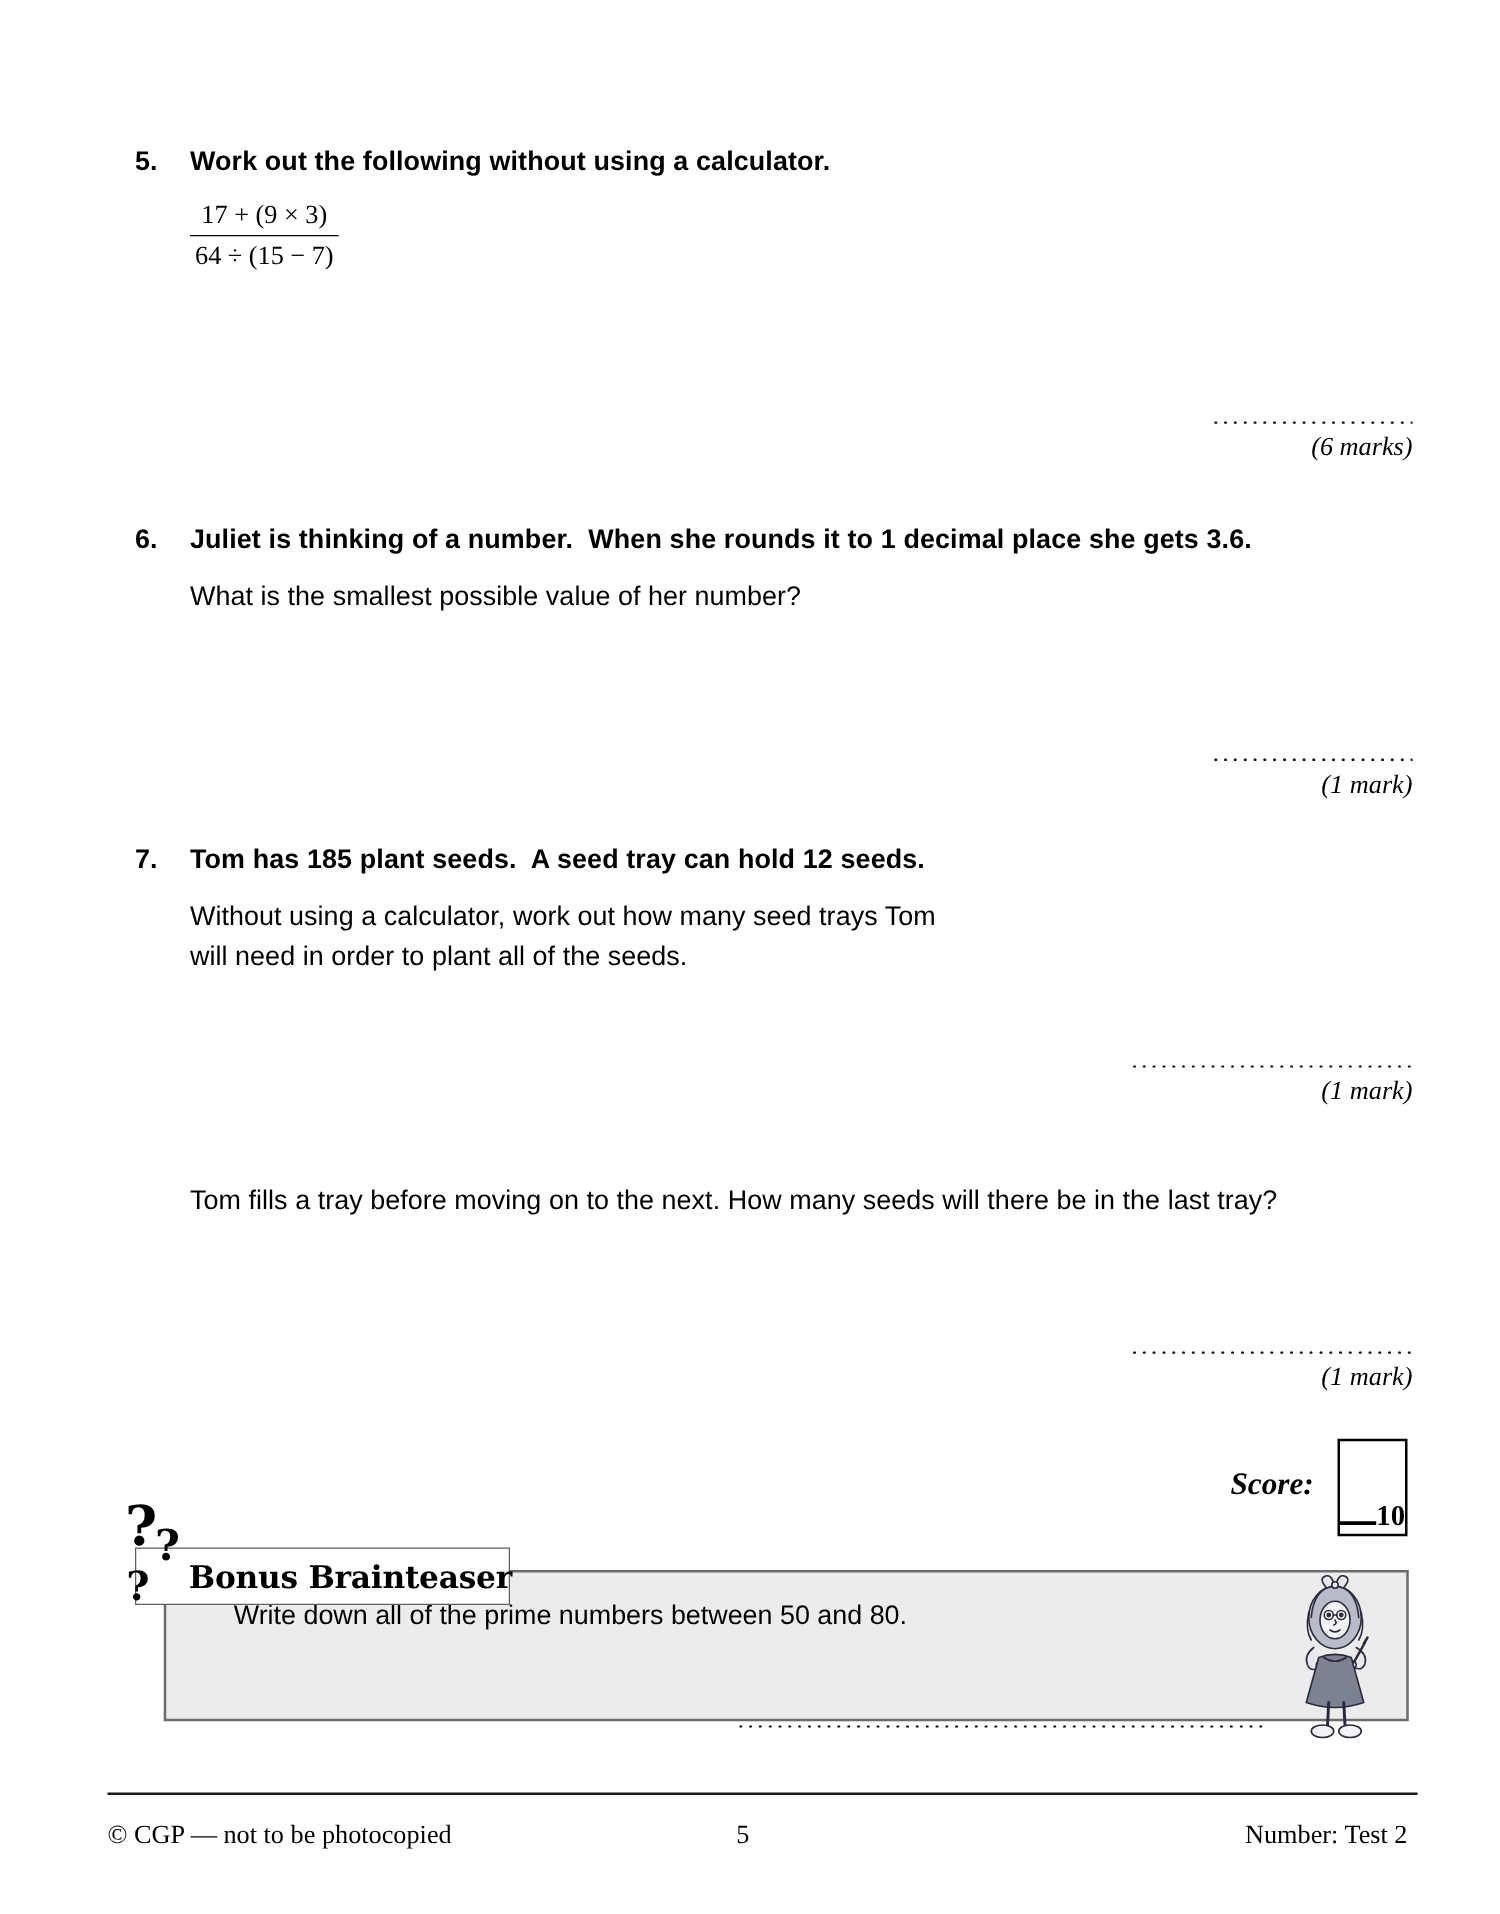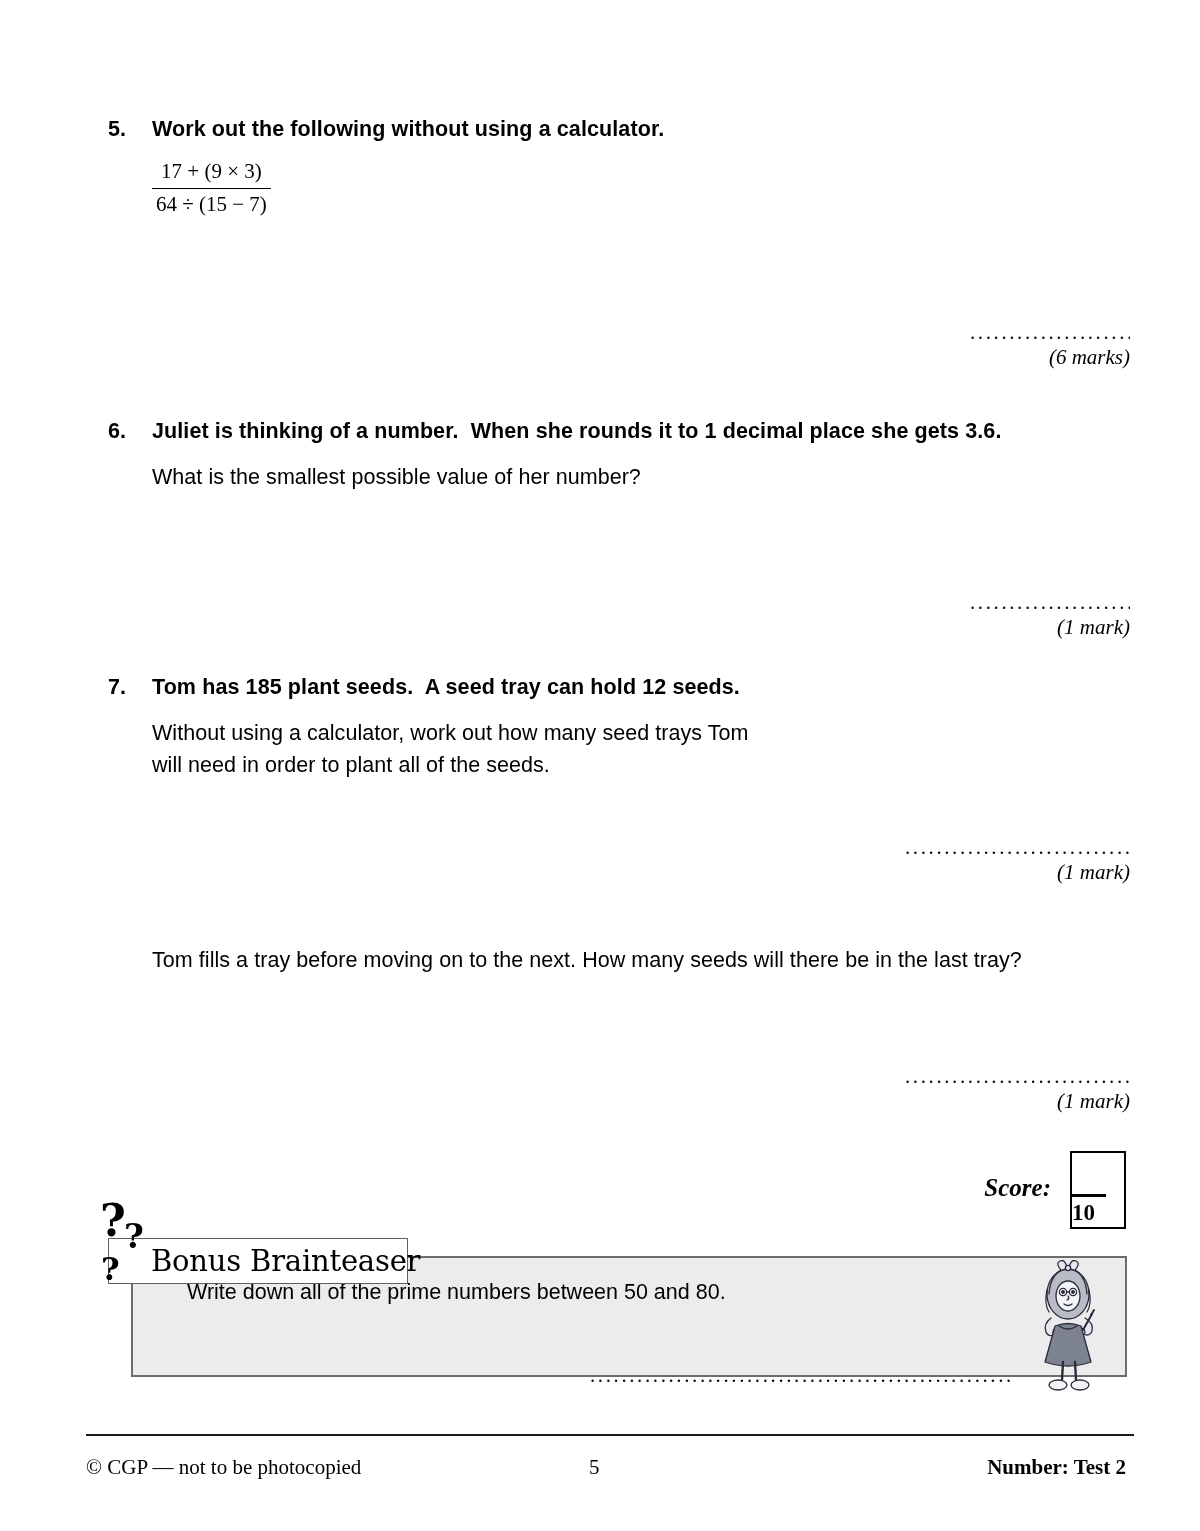--- a/index.html
+++ b/index.html
@@ -118,22 +118,22 @@
     font-size: 25px;
     margin-right: 19px;
     padding-bottom: 4px;
   }
   #score-box {
     width: 56px;
     height: 78px;
     border: 2.4px solid #000;
     box-sizing: border-box;
     display: flex;
-    flex-direction: column;
-    align-items: flex-start;
+    flex-direction: row;
+    align-items: flex-end;
     justify-content: flex-end;
     padding-bottom: 3px;
   }
   #score-bar {
     width: 34px;
     height: 0;
     border-top: 3px solid #000;
     margin-bottom: 4px;
   }
   #score-total {
@@ -169,22 +169,22 @@
     height: 46px;
     background: #ffffff;
     border: 1.6px solid #5f5f5f;
     box-sizing: border-box;
     display: flex;
     align-items: center;
     z-index: 3;
   }
   #bt-tab-label {
     font-family: "DejaVu Serif", serif;
-    font-weight: normal;
-    font-size: 29px;
+    font-weight: bold;
+    font-size: 25px;
     letter-spacing: -0.2px;
     margin-left: 42px;
     white-space: nowrap;
   }
   #bt-qmarks {
     position: absolute;
     left: 0px;
     top: 0px;
     width: 70px;
     height: 90px;
@@ -227,21 +227,21 @@
     position: absolute;
     left: 86px;
     top: 1455px;
     width: 1048px;
     height: 34px;
     font-family: "Liberation Serif", serif;
     font-size: 21px;
   }
   #footer-left  { position: absolute; left: 0;   top: 0; white-space: nowrap; }
   #footer-page  { position: absolute; left: 503px; top: 0; }
-  #footer-right { position: absolute; right: 8px; top: 0; white-space: nowrap; font-weight: bold; }
+  #footer-right { position: absolute; right: 8px; top: 0; white-space: nowrap; }
 </style>
 </head>
 <body>
 
 <div id="page">
 
   <div class="question" style="top:116px;">
     <div class="q-head">
       <div class="q-num">5.</div>
       <div class="q-title">Work out the following without using a calculator.</div>

